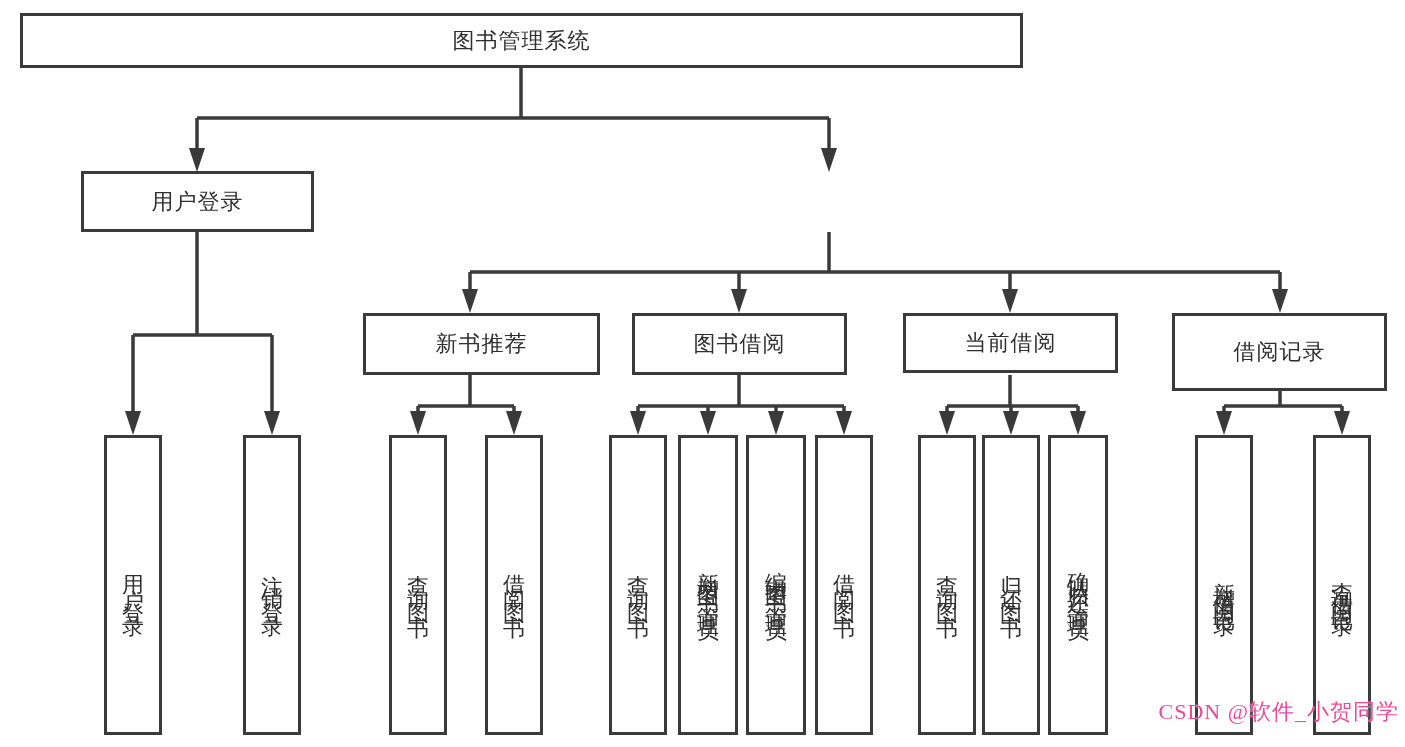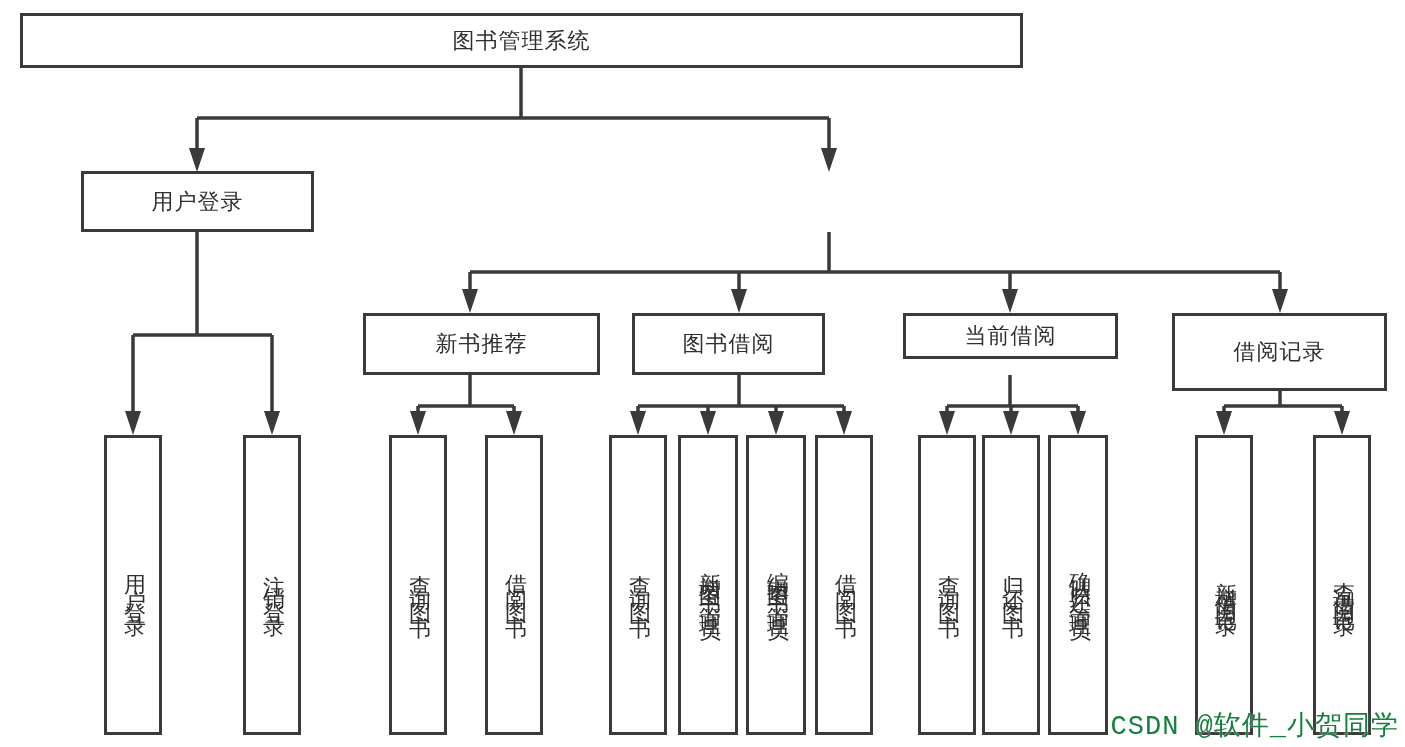--- a/index.html
+++ b/index.html
@@ -1,21 +1,21 @@
 <!DOCTYPE html>
 <html lang="zh"><head>
 <meta charset="utf-8">
 <title>图书管理系统</title>
 <style>
   html,body { margin:0; padding:0; background:#ffffff; }
   .canvas {
     position:relative;
     width:1405px; height:747px;
     background:#ffffff;
-    font-family:Liberation Mono, monospace;
+    font-family:Liberation Serif, serif;
     overflow:hidden;
   }
   .wires { position:absolute; left:0; top:0; width:1405px; height:747px; }
   .node {
     position:absolute;
     box-sizing:border-box;
     border:3px solid #3a3a3a;
     background:#ffffff;
     display:flex; align-items:center; justify-content:center;
     color:#2f2f2f;
@@ -25,23 +25,23 @@
   }
   .v-node span {
     writing-mode:vertical-rl;
     text-orientation:mixed;
     letter-spacing:7px;
     line-height:1;
   }
   .v-node.sp-wide span { letter-spacing:14px; }
   .watermark {
     position:absolute;
-    right:6px; bottom:4px;
-    font-size:27px;
-    color:#15803d;
+    right:6px; bottom:20px;
+    font-size:22px;
+    color:#ec4899;
     letter-spacing:1px;
     text-shadow:0 0 2px #ffffff;
     z-index:5;
     white-space:nowrap;
   }
 </style>
 </head>
 <body>
 
 <div class="canvas">
@@ -117,22 +117,22 @@
       <polygon points="1216,411 1232,411 1224,435"></polygon>
       <polygon points="1334,411 1350,411 1342,435"></polygon>
     </g>
   </svg>
 
   <div class="node" style="left:20px;top:13px;width:1003px;height:55px">图书管理系统</div>
 
   <div class="node" style="left:81px;top:171px;width:233px;height:61px">用户登录</div>
 
   <div class="node" style="left:363px;top:313px;width:237px;height:62px">新书推荐</div>
-  <div class="node" style="left:632px;top:313px;width:193px;height:62px">图书借阅</div>
-  <div class="node" style="left:903px;top:313px;width:215px;height:46px">当前借阅</div>
+  <div class="node" style="left:632px;top:313px;width:215px;height:62px">图书借阅</div>
+  <div class="node" style="left:903px;top:313px;width:215px;height:60px">当前借阅</div>
   <div class="node" style="left:1172px;top:313px;width:215px;height:78px">借阅记录</div>
 
   <div class="node v-node sp-wide" style="left:104px;top:435px;width:58px;height:300px">
     <span>用户登录</span>
     </div>
   <div class="node v-node sp-wide" style="left:243px;top:435px;width:58px;height:300px">
     <span>注销登录</span>
     </div>
 
   <div class="node v-node sp-wide" style="left:389px;top:435px;width:58px;height:300px">

